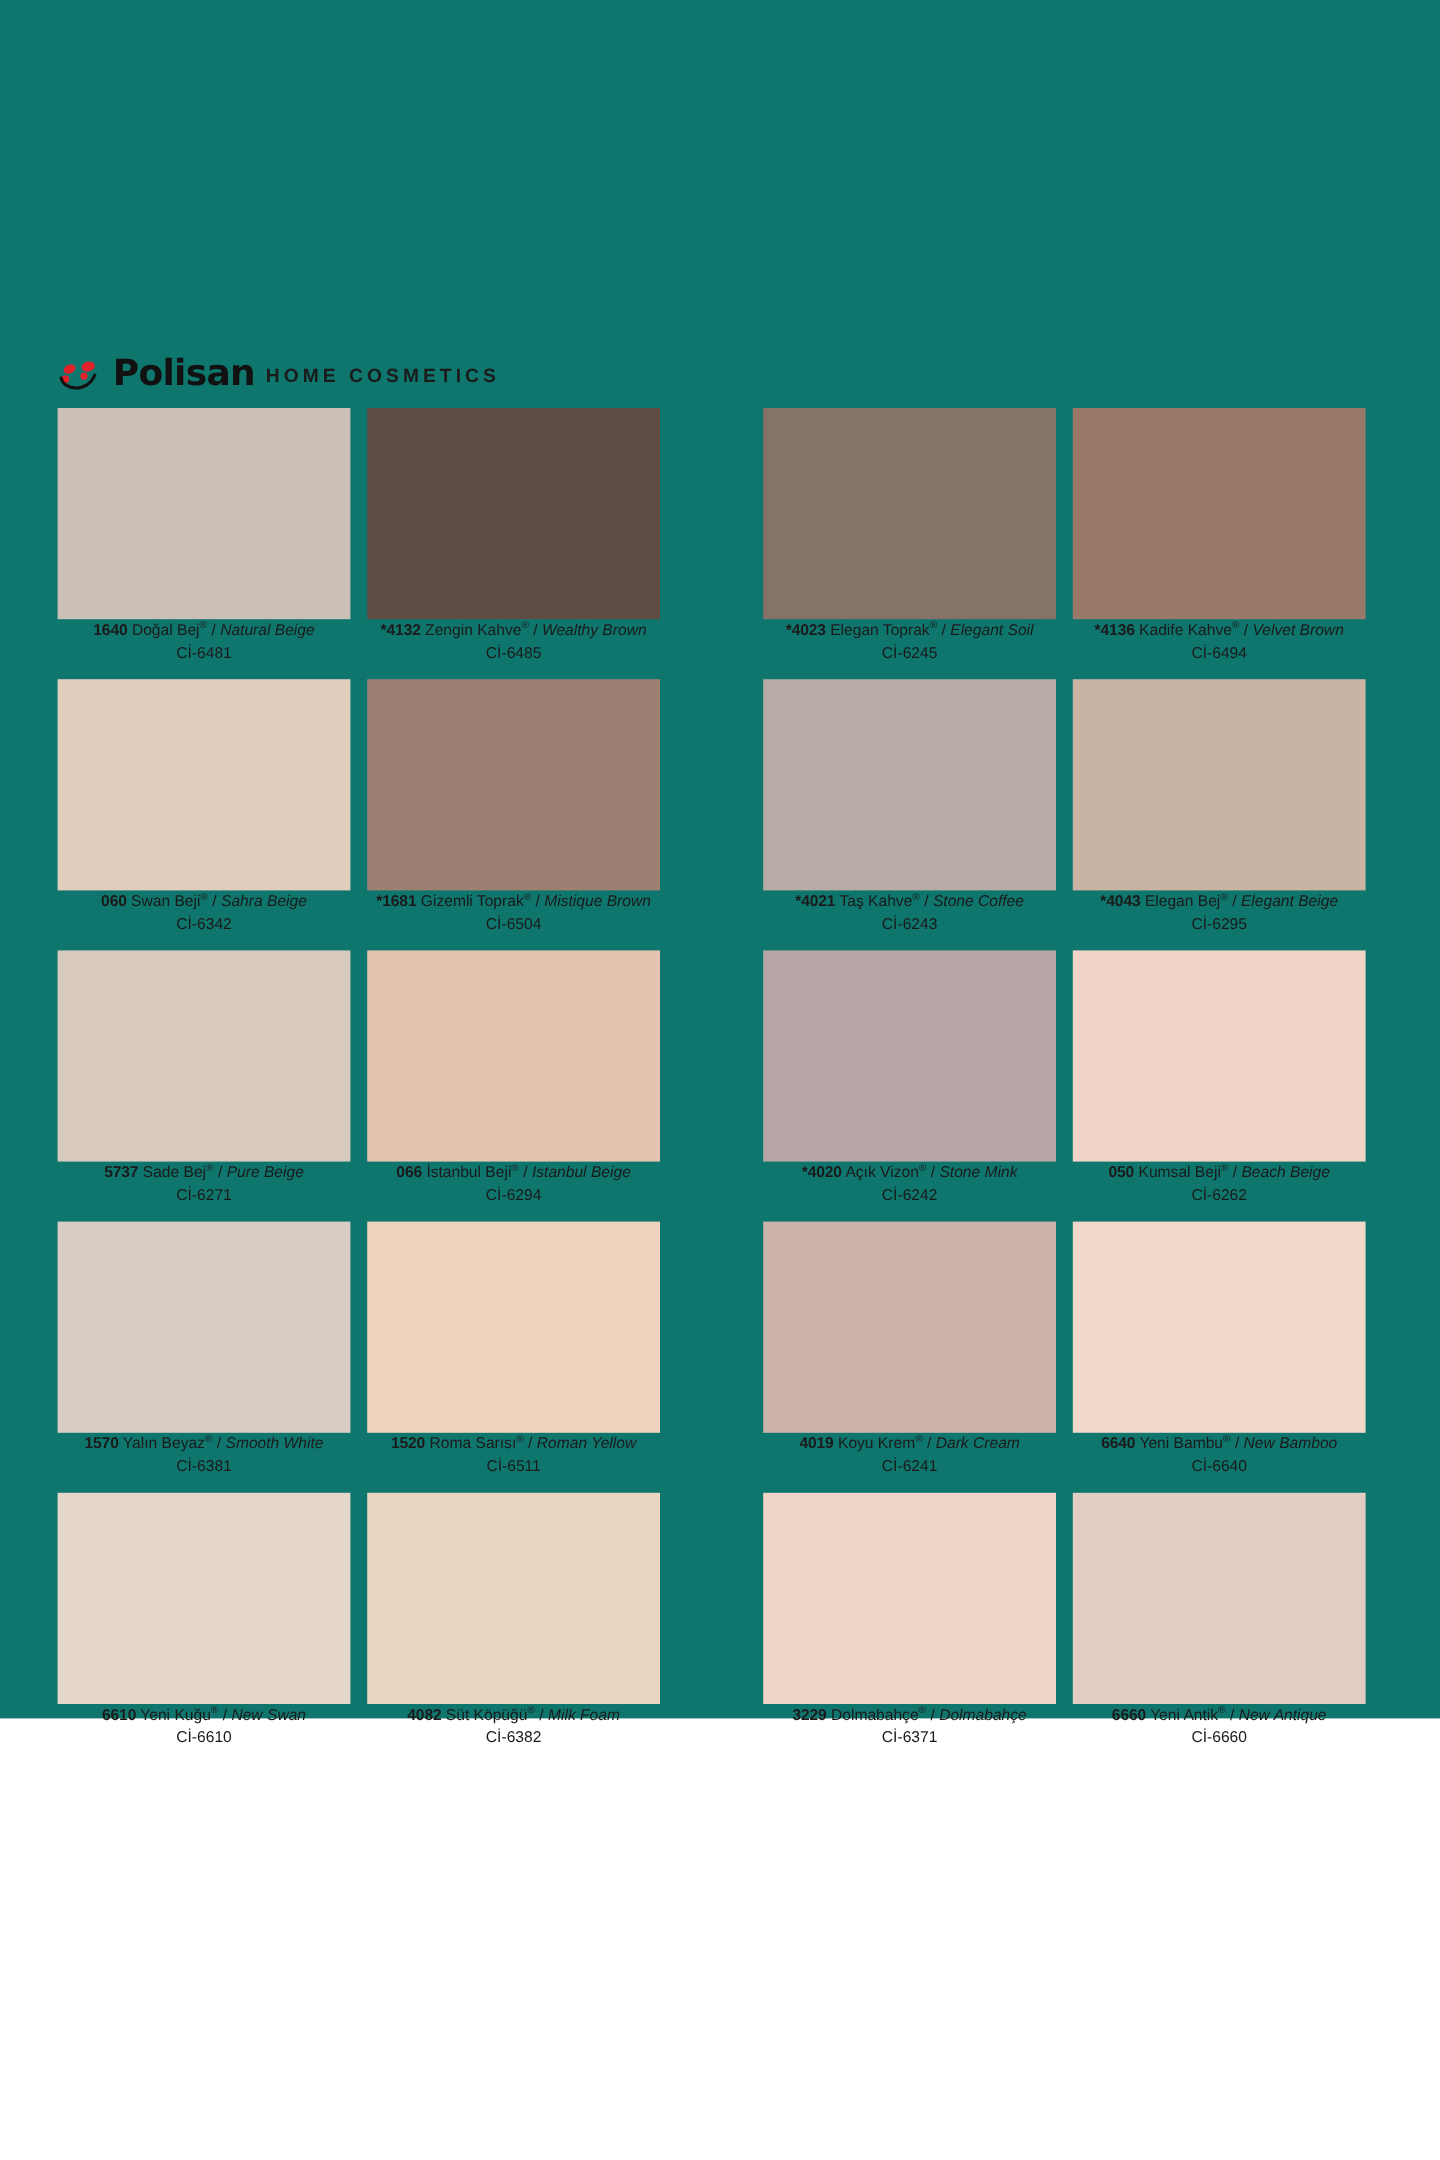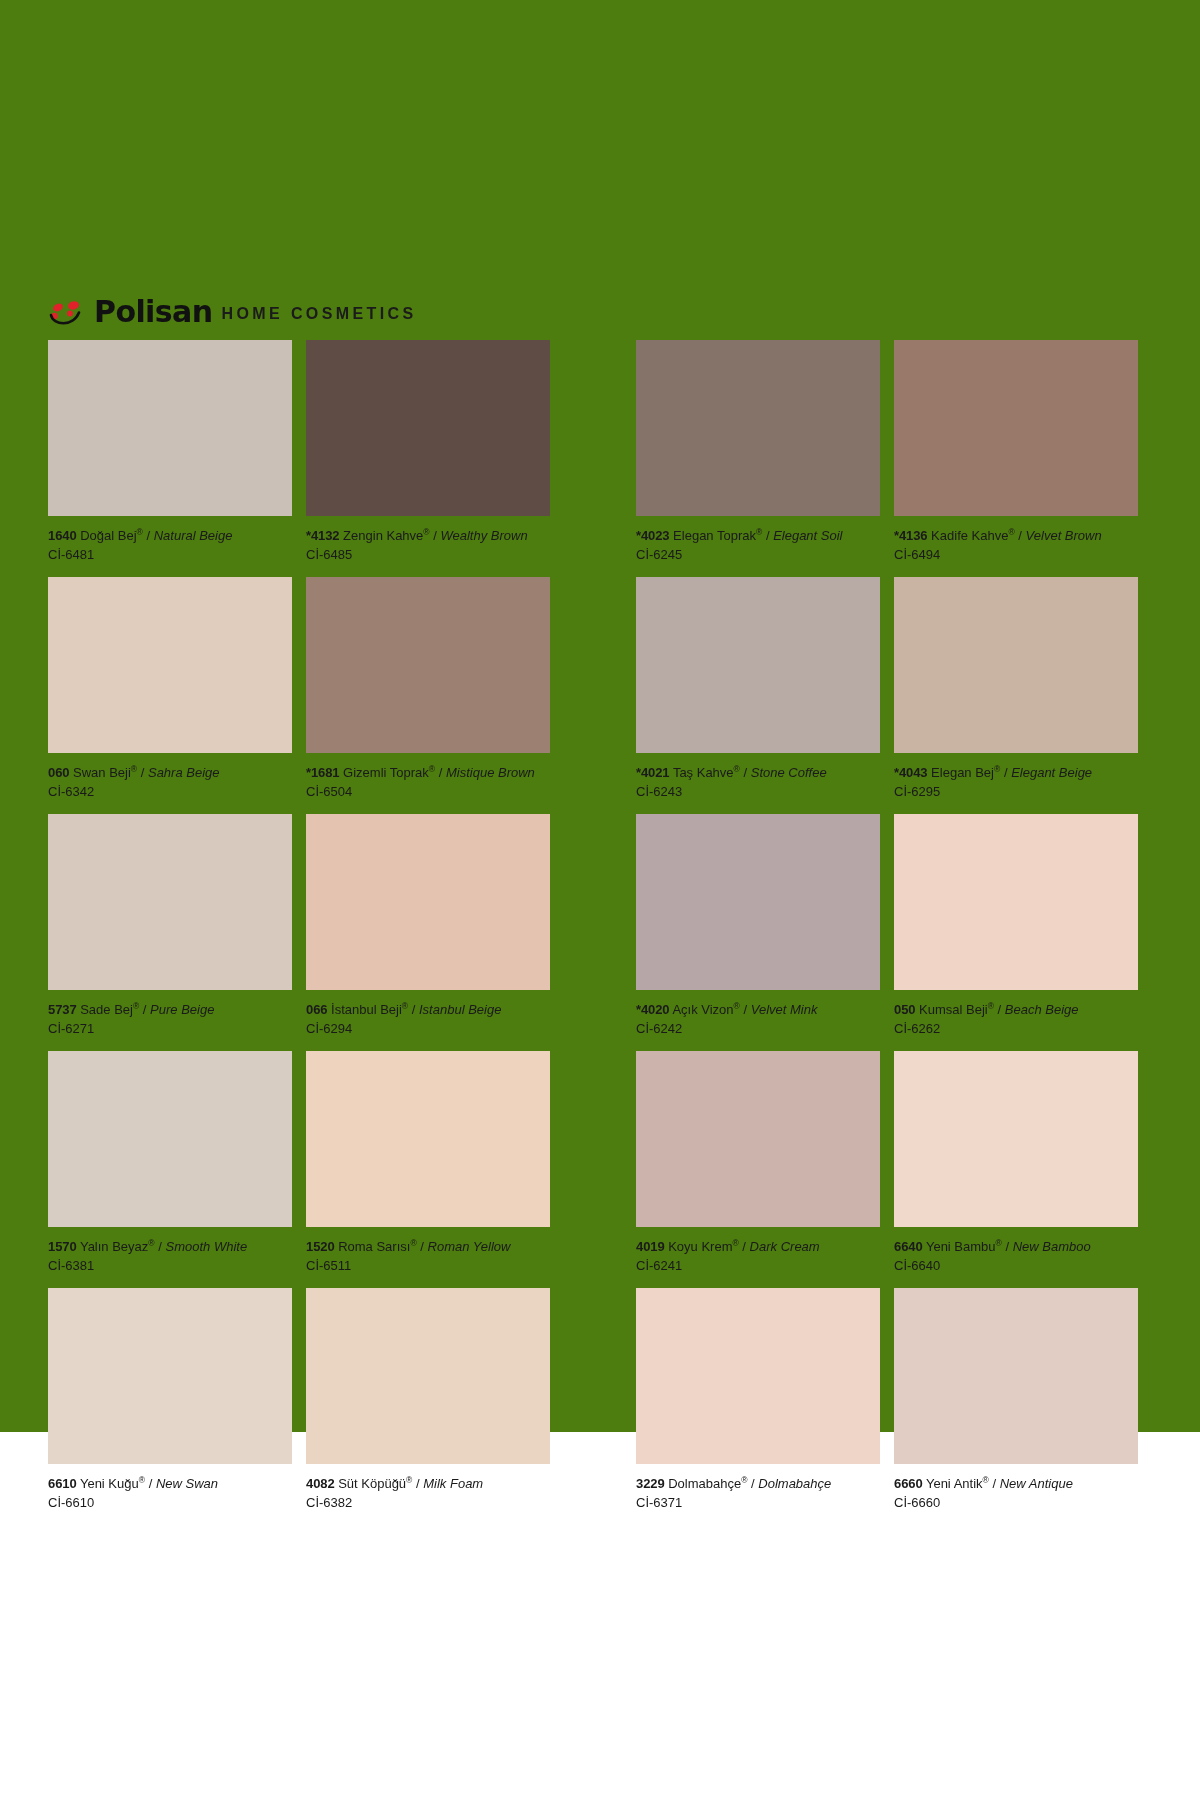--- a/index.html
+++ b/index.html
@@ -10,21 +10,21 @@
   body {
     width: 1200px;
     height: 1800px;
     font-family: "Liberation Sans", sans-serif;
     -webkit-font-smoothing: antialiased;
   }
   .page {
     position: relative;
     width: 1200px;
     height: 1432px;
-    background: #4d7c0f;
+    background: #0f766e;
     box-sizing: border-box;
   }
 
   
   .brand {
     position: absolute;
     left: 48px;
     top: 292px;
     display: flex;
     align-items: flex-end;
@@ -77,23 +77,23 @@
     height: 176px;
     display: block;
   }
   .cell-row2 .swatch,
   .cell-row3 .swatch,
   .cell-row4 .swatch,
   .cell-row5 .swatch {
     height: 176px;
   }
   .caption {
-    padding-top: 11px;
     padding-bottom: 14px;
     line-height: 17px;
+    text-align: center;
   }
   .name-line {
     font-size: 13px;
     color: #1a1a1a;
     white-space: nowrap;
   }
   .code {
     font-weight: bold;
     letter-spacing: -0.1px;
   }
@@ -203,21 +203,21 @@
         <div class="swatch" style="background: rgb(228, 195, 176);"></div>
         <div class="caption">
           <div class="name-line"><span class="code">066</span> <span class="tr-name">İstanbul Beji</span><span class="reg">®</span> <span class="sep">/</span> <span class="en-name">Istanbul Beige</span></div>
           <div class="ci-line">Cİ-6294</div>
         </div>
       </div>
       <div class="gap-col"></div>
       <div class="cell cell-row3">
         <div class="swatch" style="background: rgb(182, 166, 168);"></div>
         <div class="caption">
-          <div class="name-line"><span class="code">*4020</span> <span class="tr-name">Açık Vizon</span><span class="reg">®</span> <span class="sep">/</span> <span class="en-name">Velvet Mink</span></div>
+          <div class="name-line"><span class="code">*4020</span> <span class="tr-name">Açık Vizon</span><span class="reg">®</span> <span class="sep">/</span> <span class="en-name">Stone Mink</span></div>
           <div class="ci-line">Cİ-6242</div>
         </div>
       </div>
       <div class="cell cell-row3">
         <div class="swatch" style="background: rgb(240, 213, 198);"></div>
         <div class="caption">
           <div class="name-line"><span class="code">050</span> <span class="tr-name">Kumsal Beji</span><span class="reg">®</span> <span class="sep">/</span> <span class="en-name">Beach Beige</span></div>
           <div class="ci-line">Cİ-6262</div>
         </div>
       </div>

